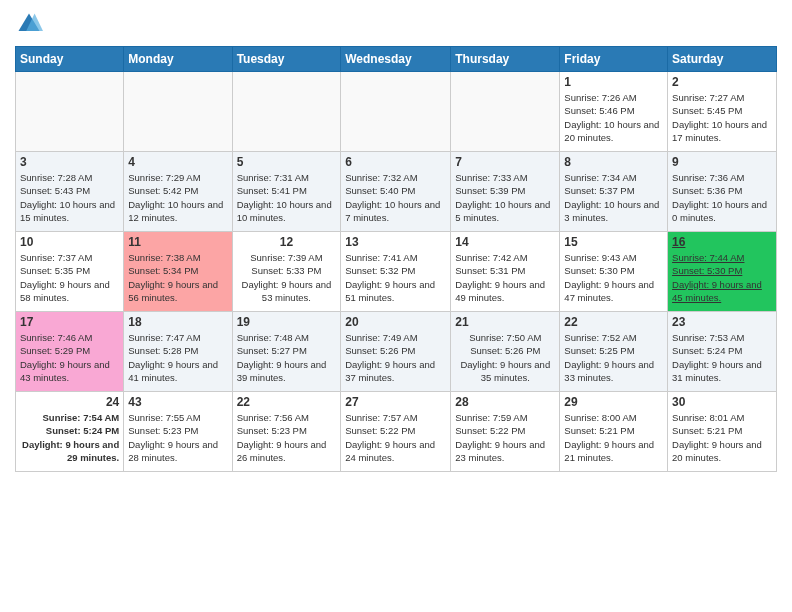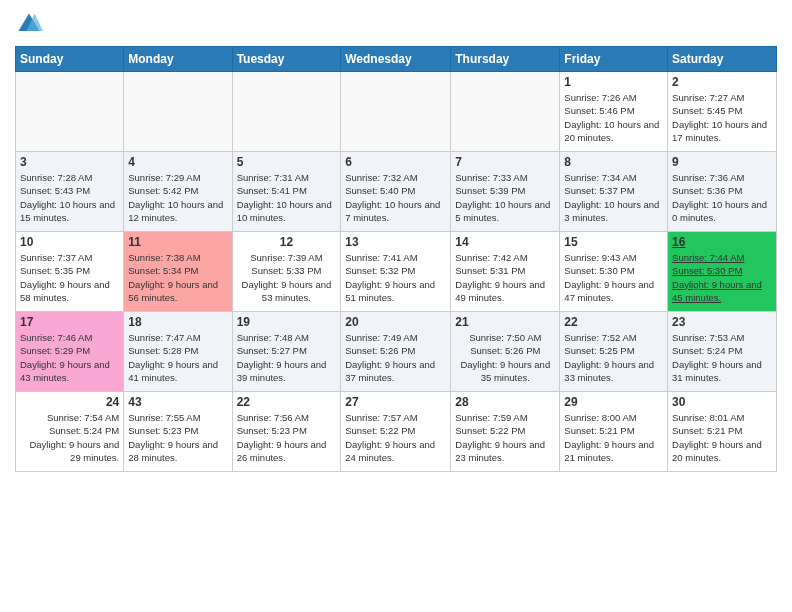--- a/index.html
+++ b/index.html
@@ -277,21 +277,21 @@
           <td style="background: rgb(240, 244, 248);">
             <span class="day-number">23</span>
             <div class="day-info" style="white-space: pre-line;">Sunrise: 7:53 AM
 Sunset: 5:24 PM
 Daylight: 9 hours and 31 minutes.</div>
           </td>
         </tr>
         <tr>
           <td style="background: rgb(255, 255, 255); text-align: right;">
             <span class="day-number">24</span>
-            <div class="day-info" style="white-space: pre-line;">Sunrise: 7:54 AM
+            <div class="day-info" style="white-space: pre-line; font-weight: bold;">Sunrise: 7:54 AM
 Sunset: 5:24 PM
 Daylight: 9 hours and 29 minutes.</div>
           </td>
           <td style="background: rgb(255, 255, 255);">
             <span class="day-number">43</span>
             <div class="day-info" style="white-space: pre-line;">Sunrise: 7:55 AM
 Sunset: 5:23 PM
 Daylight: 9 hours and 28 minutes.</div>
           </td>
           <td style="background: rgb(255, 255, 255);">

